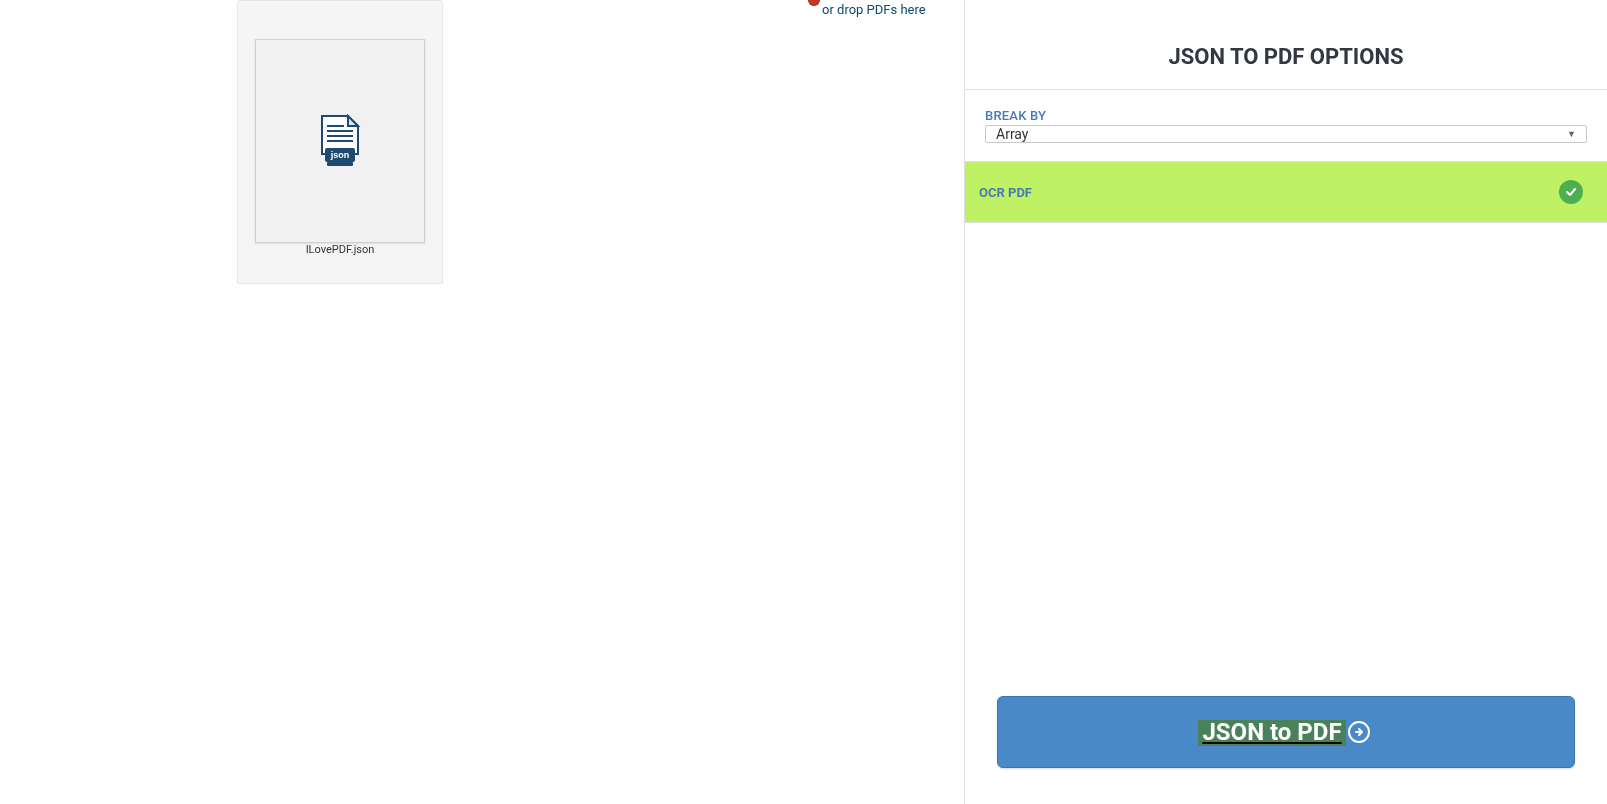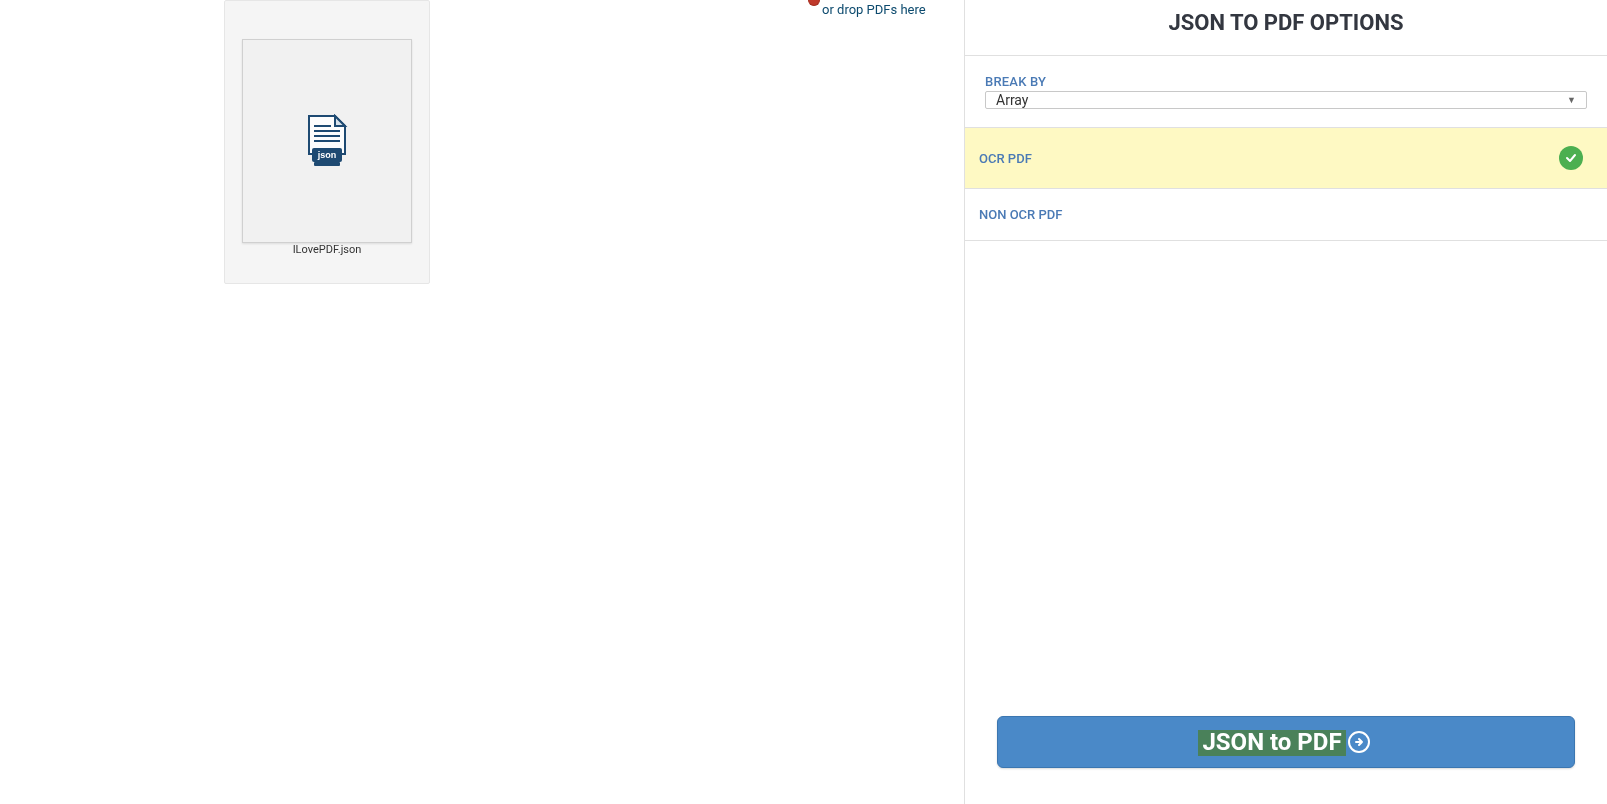--- a/index.html
+++ b/index.html
@@ -13,21 +13,21 @@
     }
     .main-area {
       position: absolute;
       left: 0;
       top: 0;
       width: 964px;
       height: 804px;
     }
     .file-card {
       position: absolute;
-      left: 224px;
+      left: 237px;
       top: 0;
       width: 206px;
       height: 284px;
       background: #f5f5f5;
       border: 1px solid #e6e6e6;
       border-radius: 2px;
       display: flex;
       flex-direction: column;
       align-items: center;
       padding-top: 38px;
@@ -75,20 +75,21 @@
       border-left: 1px solid #e0e0e0;
       background: #ffffff;
     }
     .sidebar-title {
       text-align: center;
       font-size: 22px;
       font-weight: 700;
       color: #333740;
       padding: 10px 0 20px 0;
       border-bottom: 1px solid #e0e0e0;
+      margin-top: 34px;
     }
     .section-breakby {
       padding: 18px 20px 18px 20px;
       border-bottom: 1px solid #e0e0e0;
     }
     .section-label {
       font-size: 13px;
       color: #4a7ab5;
       font-weight: 500;
       margin-bottom: 2px;
@@ -116,46 +117,48 @@
       border-bottom: 1px solid #e0e0e0;
       display: flex;
       align-items: center;
       justify-content: space-between;
       font-size: 13px;
       color: #4a7ab5;
       font-weight: 500;
       cursor: pointer;
     }
     .option-row.selected {
-      background: #fef9c3;
+      background: #bef264;
+      font-weight: bold;
     }
     .check-badge {
       width: 24px;
       height: 24px;
       border-radius: 50%;
       background: #4caf50;
       display: flex;
       align-items: center;
       justify-content: center;
     }
     .check-badge svg { display: block; }
     .convert-button {
       position: absolute;
       left: 32px;
       right: 32px;
       bottom: 36px;
-      height: 52px;
+      height: 72px;
       background: #4a89c8;
       border: 1px solid #3b76b0;
       border-radius: 6px;
       display: flex;
       align-items: center;
       justify-content: center;
       cursor: pointer;
       box-shadow: 0 1px 2px rgba(0,0,0,0.15);
+      text-decoration: underline;
     }
     .convert-button span.label {
       font-size: 24px;
       font-weight: 700;
       color: #ffffff;
       position: relative;
     }
     .convert-button span.label .highlight {
       position: absolute;
       left: -4px;
@@ -221,23 +224,20 @@
 
   <div class="option-row selected">
     <span>OCR PDF</span>
     <span class="check-badge">
       <svg width="12" height="12" viewBox="0 0 12 12">
         <path d="M2 6 L5 9 L10 3" stroke="#ffffff" stroke-width="2" fill="none" stroke-linecap="round" stroke-linejoin="round"></path>
       </svg>
     </span>
   </div>
 
-  <div class="option-row">
-    <span>NON OCR PDF</span>
-  </div>
 
   <div class="convert-button">
     <span class="label">
       <span class="highlight"></span>
       <span class="txt">JSON to PDF</span>
     </span>
     <span class="convert-arrow">
       <svg width="12" height="12" viewBox="0 0 12 12">
         <path d="M3 6 L9 6 M6 3 L9 6 L6 9" stroke="#ffffff" stroke-width="2" fill="none" stroke-linecap="round" stroke-linejoin="round"></path>
       </svg>

